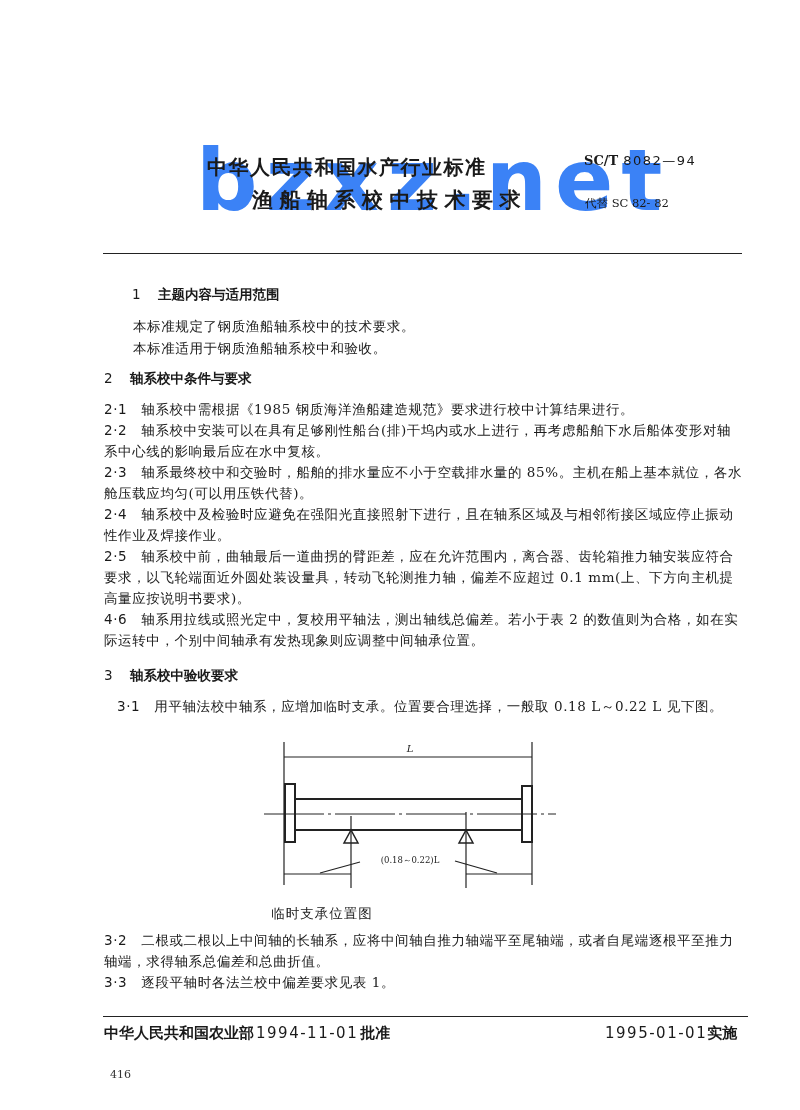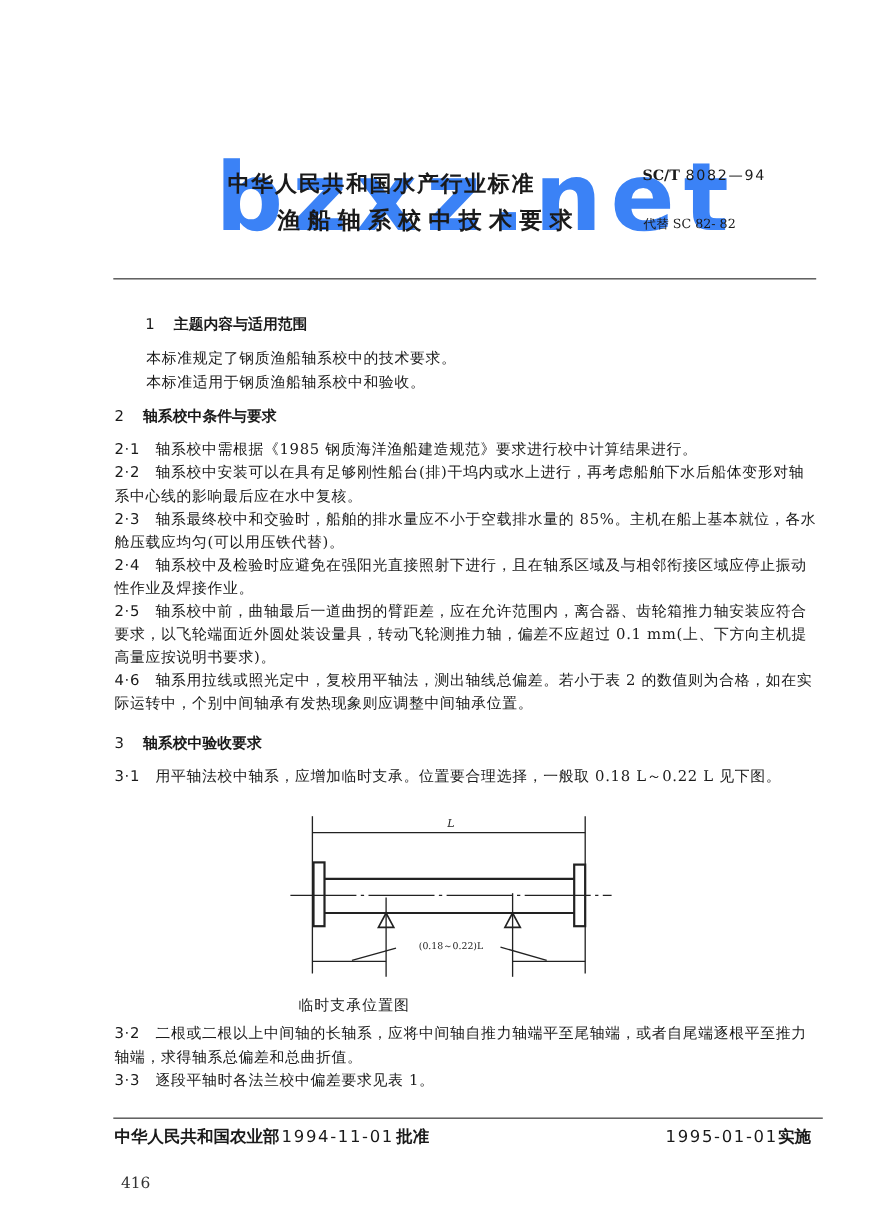--- a/index.html
+++ b/index.html
@@ -152,21 +152,21 @@
       font-family: "DejaVu Sans", "Liberation Sans", sans-serif;
       font-size: 15px;
       white-space: nowrap;
     }
     .footer-right .date { letter-spacing: 1.5px; }
     .footer-right .label { font-weight: bold; }
     .page-number {
       position: absolute;
       left: 110px;
       top: 1068px;
-      font-size: 14px;
+      font-size: 11px;
       color: #333;
     }
   </style>
 </head>
 <body>
 
 <div class="watermark">bzxz.net</div>
 
 <div class="header-title">中华人民共和国水产行业标准</div>
 <div class="doc-title">渔船轴系校中技术要求</div>
@@ -202,21 +202,21 @@
 <div class="para" style="top:546px;">
   <span class="clause">2·5</span><span>轴系校中前，曲轴最后一道曲拐的臂距差，应在允许范围内，离合器、齿轮箱推力轴安装应符合要求，以飞轮端面近外圆处装设量具，转动飞轮测推力轴，偏差不应超过 0.1 mm(上、下方向主机提高量应按说明书要求)。</span>
 </div>
 <div class="para" style="top:609px;">
   <span class="clause">4·6</span><span>轴系用拉线或照光定中，复校用平轴法，测出轴线总偏差。若小于表 2 的数值则为合格，如在实际运转中，个别中间轴承有发热现象则应调整中间轴承位置。</span>
 </div>
 
 <div class="section-heading" style="top:667px;">
   <span class="num">3</span><span class="txt">轴系校中验收要求</span>
 </div>
-<div class="para" style="top:696px;">
+<div class="para" style="top:696px;margin-left:13px;">
   <span class="clause">3·1</span><span>用平轴法校中轴系，应增加临时支承。位置要合理选择，一般取 0.18 L～0.22 L 见下图。</span>
 </div>
 
 <div class="figure">
   <svg width="300" height="170" viewBox="0 0 300 170">
     <g stroke="#222" fill="none" stroke-width="1.2">
 
       <line x1="24" y1="12" x2="24" y2="155"></line>
       <line x1="272" y1="12" x2="272" y2="155"></line>
 

